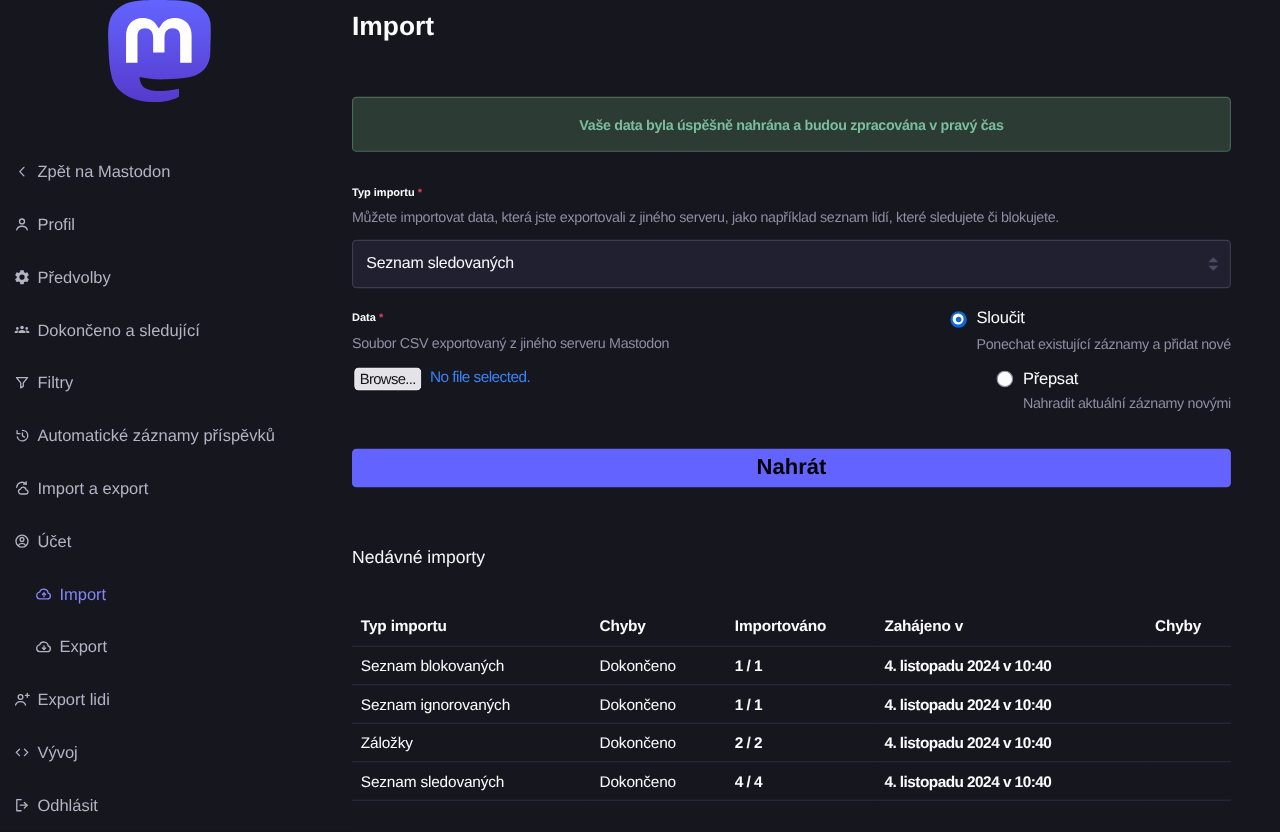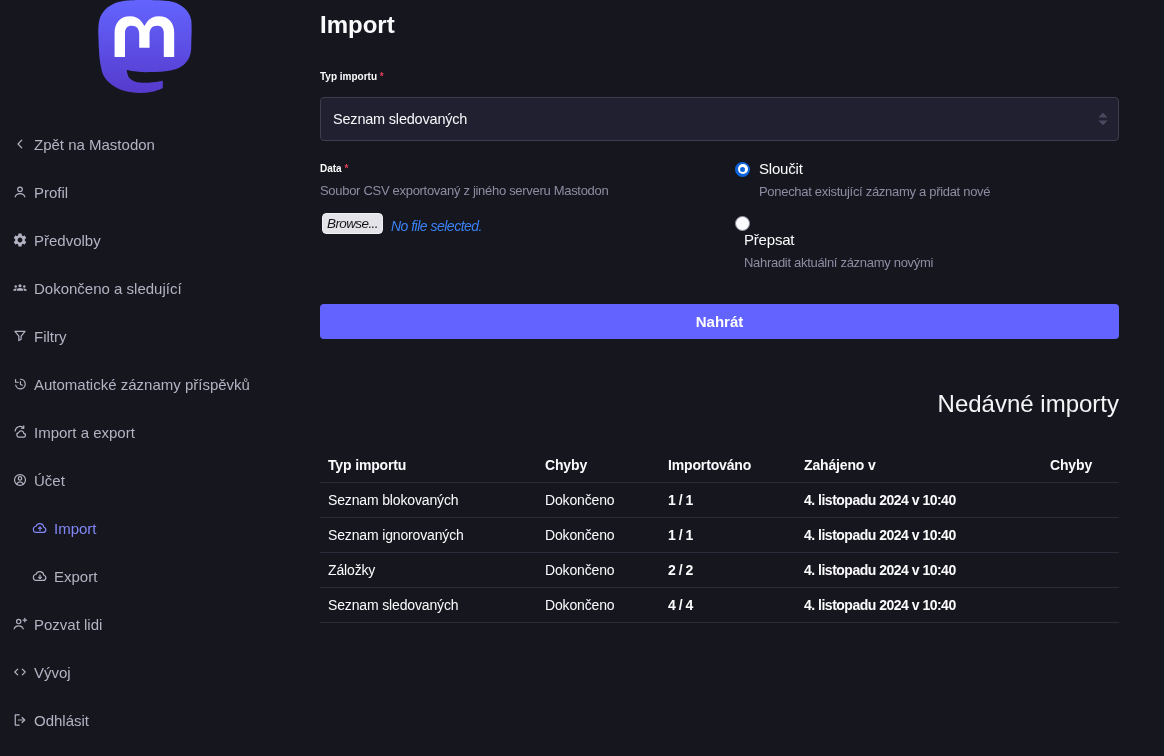--- a/index.html
+++ b/index.html
@@ -10,21 +10,21 @@
     color:#fbfbfd;
     position:relative;
   }
   
   .sidebar {
     position:absolute; left:0; top:0; width:320px; height:756px;
     background:#16161e;
   }
   .logo-wrap { position:absolute; left:93px; top:0; width:104px; height:93px; }
   .logo-wrap svg { display:block; width:104px; height:93px; }
-  .nav { position:absolute; left:0; top:120px; width:100%; list-style:none; }
+  .nav { position:absolute; left:0; top:132px; width:100%; list-style:none; }
   .nav-item {
     height:48px; display:flex; align-items:center; cursor:pointer;
     padding-left:12px;
     color:#b4b2c3; font-size:15px;
   }
   .nav-item.sub { padding-left:32px; }
   .nav-item.active { color:#8187f6; }
   .nav-item .ic { width:16px; height:16px; display:flex; align-items:center; justify-content:center; flex:0 0 16px; }
   .nav-item .ic svg { width:16px; height:16px; display:block; }
   .nav-item .lbl { margin-left:6px; white-space:nowrap; }
@@ -46,50 +46,50 @@
     display:flex; align-items:center;
     padding:0 40px 0 12px;
     font-size:14.5px; letter-spacing:-0.2px; color:#f7f7fa; position:relative; cursor:pointer;
   }
   .select .arrows { position:absolute; right:9px; top:50%; transform:translateY(-50%); width:12px; }
   .select .arrows svg { display:block; width:12px; height:16px; }
   .fields-row { margin-top:19px; display:flex; }
   .col-left { width:415px; flex:0 0 415px; }
   .col-right { flex:1; }
   .col-left .field-label, .col-right .field-label { margin-top:0; }
-  .file-input { margin-top:13px; display:flex; align-items:flex-end;font-style:italic; }
+  .file-input { margin-top:13px; display:flex; align-items:flex-start; }
   .browse-btn {
     height:21px; padding:0 4px; margin-left:2px; background:#e4e3e7; border:1px solid #f0f0f4;
     outline:1px solid #16161e;
     border-radius:4px; color:#15141a; font-size:13.5px; letter-spacing:-0.6px; font-family:"Liberation Sans", sans-serif;
     display:flex; align-items:center; cursor:pointer;
   }
   .file-status { margin-left:8px; font-size:14px; letter-spacing:-0.5px; color:#3b82f6; }
-  .radio-row { display:flex; }
-  .radio-row + .radio-row { margin-top:15px;flex-direction:column; }
+  .radio-row { display:flex;justify-content:flex-end; }
+  .radio-row + .radio-row { margin-top:15px; }
   .radio-ctl { width:15px; height:15px; border-radius:50%; margin-top:1.5px; flex:0 0 15px; position:relative; cursor:pointer; }
   .radio-ctl.checked { background:#0d65d9; }
   .radio-ctl.checked::before {
     content:""; position:absolute; left:2.5px; top:2.5px; width:10px; height:10px;
     border-radius:50%; background:#fff;
   }
   .radio-ctl.checked::after {
     content:""; position:absolute; left:5px; top:5px; width:5px; height:5px;
     border-radius:50%; background:#0d65d9;
   }
   .radio-ctl.unchecked { background:#fbfbfe; border:1px solid #8f8f9d; }
   .radio-texts { margin-left:9px; }
   .radio-label { font-size:15px; letter-spacing:-0.2px; line-height:17px; color:#fbfbfd; cursor:pointer; }
   .radio-hint { margin-top:5.5px; font-size:13px; letter-spacing:-0.3px; line-height:17px; color:#8d8ca2; }
   .submit-btn {
     margin-top:33px; width:100%; height:35px; border:none; border-radius:4px;
-    background:#6364ff; color:#ffffff; font-size:15px; font-weight:bold;
+    background:#6364ff; color:#000000; font-size:20px; font-weight:bold;
     font-family:"Liberation Sans", sans-serif; cursor:pointer; display:block;
   }
-  h3.section-title { margin-top:51px; font-size:24px; font-weight:normal; line-height:28px; color:#f5f5f8;text-align:right; }
+  h3.section-title { margin-top:51px; font-size:16px; font-weight:normal; line-height:28px; color:#f5f5f8; }
   table.imports { margin-top:30px; width:100%; border-collapse:collapse; table-layout:fixed; }
   table.imports col.c1 { width:217px; }
   table.imports col.c2 { width:123px; }
   table.imports col.c3 { width:136px; }
   table.imports col.c4 { width:246px; }
   table.imports col.c5 { width:77px; }
   table.imports th, table.imports td {
     height:35px; padding:0 0 0 8px; text-align:left; vertical-align:middle;
     font-size:14px; letter-spacing:-0.15px; border-bottom:1px solid #2b2b39; color:#fbfbfd;
     overflow:hidden; white-space:nowrap;
@@ -212,21 +212,21 @@
       </li>
       <li class="nav-item">
         <span class="ic">
           <svg viewBox="0 0 24 24" fill="none" stroke="currentColor" stroke-width="1.8" stroke-linecap="round" stroke-linejoin="round">
             <circle cx="10" cy="8.4" r="3.2"></circle>
             <path d="M3.2 19.4c.9-3 3.6-4.6 6.8-4.6s5.9 1.6 6.8 4.6"></path>
             <path d="M16.6 6.2h5.2"></path>
             <path d="M19.2 3.6v5.2"></path>
           </svg>
         </span>
-        <span class="lbl">Pozvat lidi</span>
+        <span class="lbl">Export lidi</span>
       </li>
       <li class="nav-item">
         <span class="ic">
           <svg viewBox="0 0 24 24" fill="none" stroke="currentColor" stroke-width="1.8" stroke-linecap="round" stroke-linejoin="round">
             <path d="M8.6 7.6 4.2 12l4.4 4.4"></path>
             <path d="M15.4 7.6 19.8 12l-4.4 4.4"></path>
           </svg>
         </span>
         <span class="lbl">Vývoj</span>
       </li>
@@ -239,25 +239,29 @@
           </svg>
         </span>
         <span class="lbl">Odhlásit</span>
       </li>
     </ul>
 </div>
 
 <div class="content">
   <h1 class="page-title">Import</h1>
 
+  <div class="flash">
+    <span>Vaše data byla úspěšně nahrána a budou zpracována v pravý čas</span>
+  </div>
 
   <div class="field-label">
     <span>Typ importu</span>
     <span class="req">*</span>
   </div>
+  <div class="hint">Můžete importovat data, která jste exportovali z jiného serveru, jako například seznam lidí, které sledujete či blokujete.</div>
 
   <div class="select">
     <span>Seznam sledovaných</span>
     <span class="arrows">
       <svg viewBox="0 0 12 16">
           <path d="M1.4 6.4 6 1.8l4.6 4.6z" fill="#4b4a60"></path>
           <path d="M1.4 9.6 6 14.2l4.6-4.6z" fill="#4b4a60"></path>
         </svg>
     </span>
   </div>

